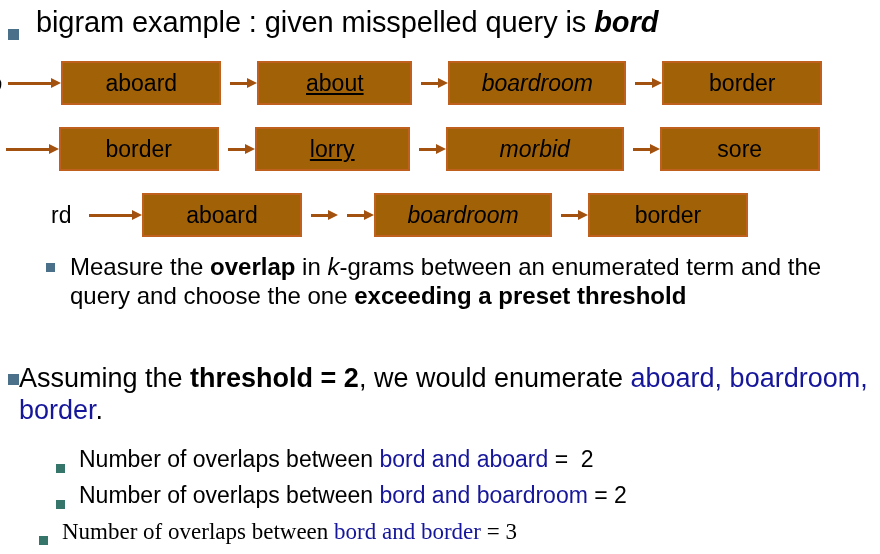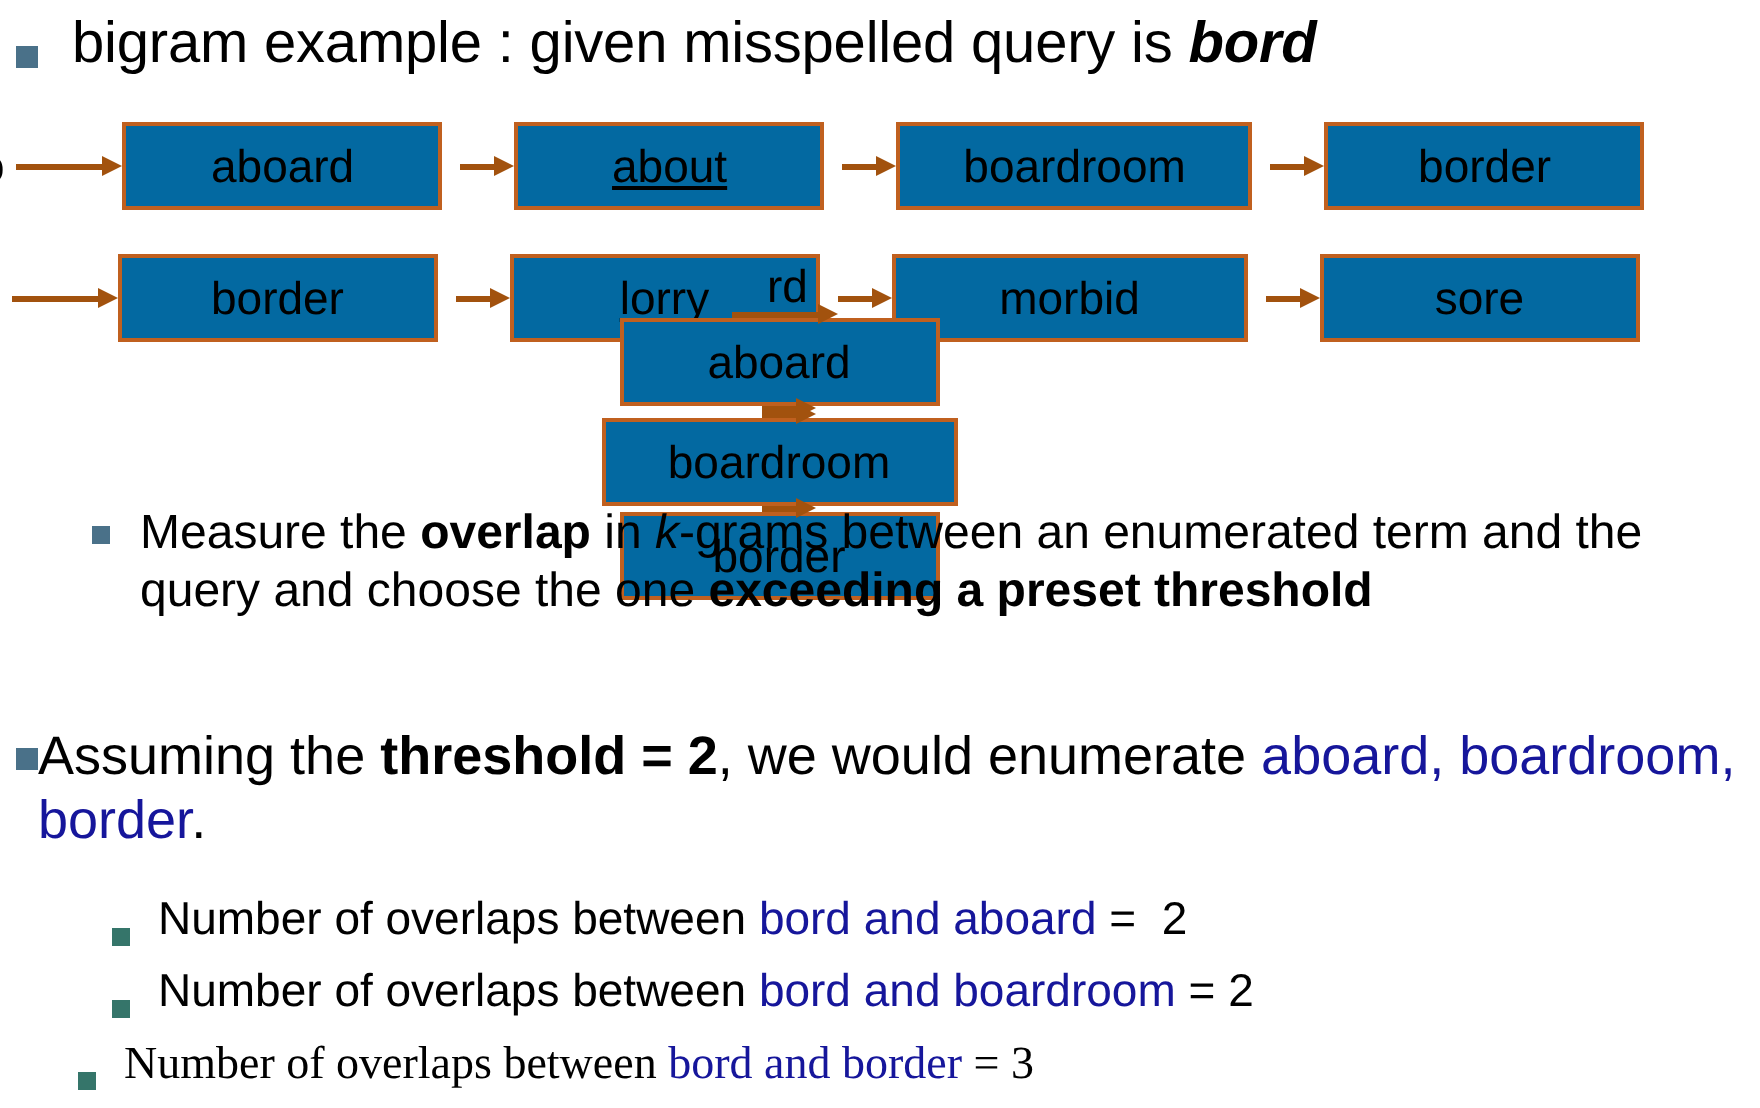--- a/index.html
+++ b/index.html
@@ -35,21 +35,21 @@
     background: #4A7189;
   }
 
   
   .title-line {
     position: absolute;
     left: 8px;
     top: 4px;
     width: 866px;
     display: flex;
-    align-items: center;
+    align-items: flex-end;
     gap: 0;
   }
   .title-line .bullet-sq { margin-top: 12px; }
   .title-text {
     margin-left: 17px;
     font-size: 29px;
     line-height: 36px;
     letter-spacing: -0.1px;
     white-space: nowrap;
   }
@@ -67,21 +67,21 @@
     position: absolute;
     left: 0;
     width: 779px;
     height: 48px;
     display: flex;
     align-items: center;
     justify-content: center;
   }
   .kg-row.r0 { top: 7px; }
   .kg-row.r1 { top: 73px; }
-  .kg-row.r2 { top: 139px; flex-direction: column; }
+  .kg-row.r2 { top: 139px; }
 
   .kg-label {
     width: 52px;
     text-align: left;
     padding-left: 20px;
     box-sizing: border-box;
     font-size: 23px;
     line-height: 26px;
     color: #000;
   }
@@ -101,35 +101,35 @@
     right: -9px;
     top: -4px;
     width: 0;
     height: 0;
     border-top: 5.5px solid transparent;
     border-bottom: 5.5px solid transparent;
     border-left: 10px solid #A2520E;
   }
 
   .kg-box {
-    background: #0369a1;
+    background: #a16207;
     border: 2.5px solid #C0601F;
     height: 44px;
     box-sizing: border-box;
     display: flex;
     align-items: center;
     justify-content: center;
     font-size: 23px;
     line-height: 24px;
     color: #000;
     flex: 0 0 auto;
   }
   .kg-box.w1 { width: 160px; }
   .kg-box.w2 { width: 155px; text-decoration: underline; }
-  .kg-box.w3 { width: 178px; }
+  .kg-box.w3 { width: 178px; font-style: italic; }
   .kg-box.w4 { width: 160px; }
 
   
   .b-lvl2 {
     position: absolute;
     display: flex;
     align-items: flex-start;
   }
   .b-lvl2 .bullet-sq { margin-top: 11px; }
   .b-lvl2 .txt {

